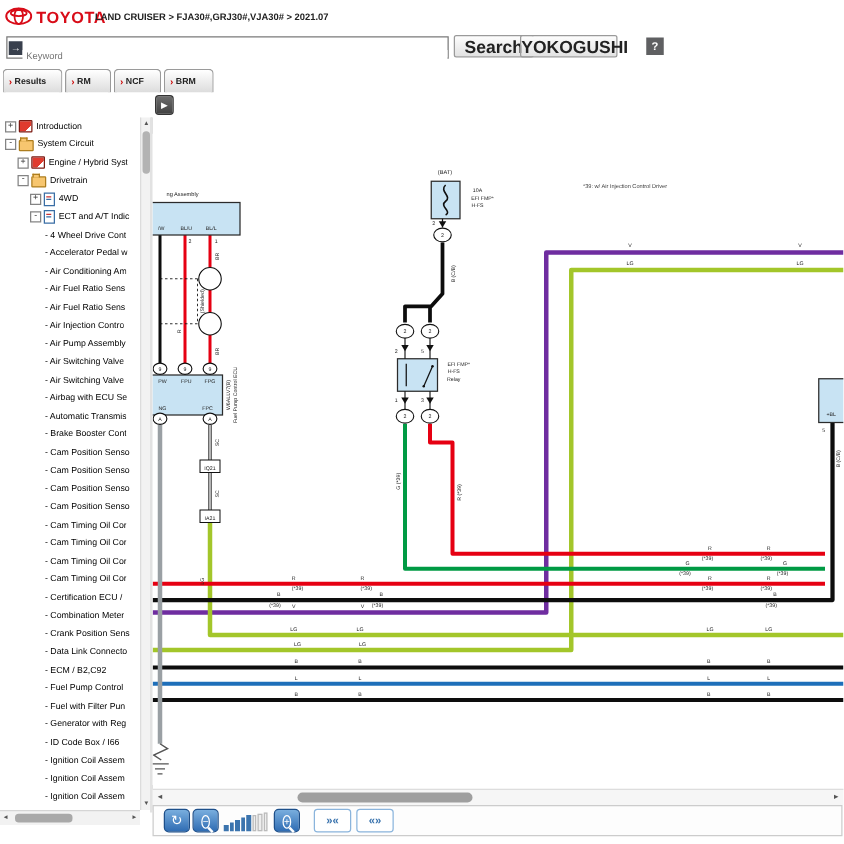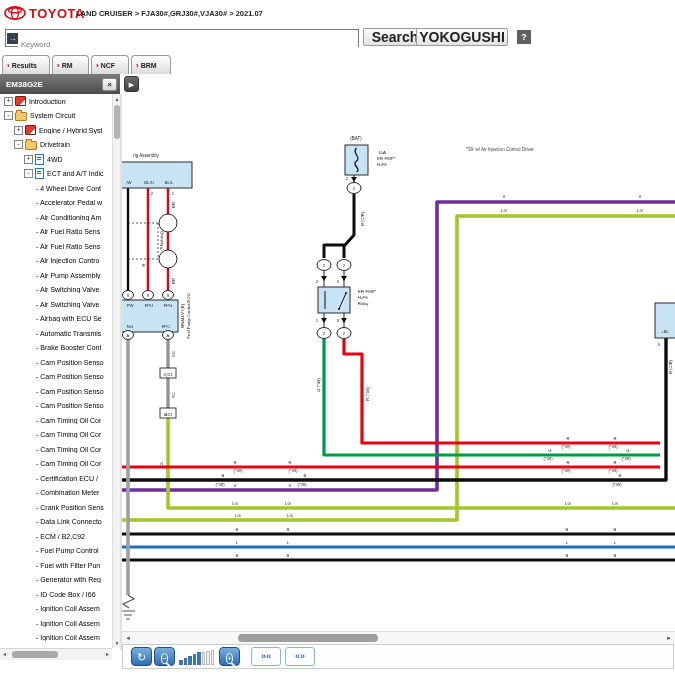--- a/index.html
+++ b/index.html
@@ -11,21 +11,21 @@
   .brand{color:#d80c18;font-weight:bold;font-size:13px;letter-spacing:.5px;}
   .breadcrumb{position:absolute;left:76px;top:9px;font-size:7.5px;color:#222;font-weight:bold;}
   
   .searchrow{position:absolute;left:0;top:28px;width:675px;height:22px;}
   .kw-wrap{position:absolute;left:5px;top:1px;width:352px;height:16px;border:1px solid #7a7a7a;background:#fff;display:flex;align-items:center;}
   .go-icon{width:11px;height:11px;background:#39404d;color:#fff;font-size:8px;line-height:11px;text-align:center;margin-left:1px;flex:0 0 auto;}
   .kw-input{border:none;outline:none;flex:1;font-size:7.5px;padding:0 3px;color:#333;font-family:"Liberation Sans",sans-serif;margin-top:12px;}
   .btn{position:absolute;top:0;height:18px;background:linear-gradient(#fdfdfd,#e2e2e2);border:1px solid #9a9a9a;border-radius:2px;
        font-size:14px;font-weight:bold;color:#222;text-align:center;line-height:16px;box-sizing:border-box;}
   .btn-search{left:363px;width:64px;}
-  .btn-yoko{left:416px;width:92px;}
+  .btn-yoko{left:416px;width:78px;}
   .btn-help{position:absolute;left:517px;top:2px;width:14px;height:14px;background:#5f6062;color:#fff;font-size:9px;font-weight:bold;text-align:center;line-height:14px;}
   
   .tabs{position:absolute;left:2px;top:52px;width:673px;height:22px;display:flex;align-items:flex-end;gap:2px;}
   .tab{height:19px;background:linear-gradient(#ffffff,#dcdcdc);border:1px solid #9a9a9a;border-bottom:none;
        border-radius:4px 4px 0 0;box-sizing:border-box;font-size:7px;font-weight:bold;color:#222;
        display:flex;align-items:center;padding:0 4px;gap:2px;}
   .tab .arr{color:#cc0000;font-weight:bold;font-size:8px;}
   .tab.active{height:22px;background:linear-gradient(#6b6b6b,#3f3f3f);color:#fff;border:1px solid #333;border-bottom:none;justify-content:center;font-size:7.5px;}
   
   .docbar{position:absolute;left:0;top:74px;width:120px;height:20px;background:linear-gradient(#7a7a7a,#4c4c4c);display:flex;align-items:center;}
@@ -114,24 +114,20 @@
       <div class="tab" style="width: 38px;">
         <span class="arr">›</span>
         <span>NCF</span>
       </div>
       <div class="tab" style="width: 40px;">
         <span class="arr">›</span>
         <span>BRM</span>
       </div>
     </div>
 
-  <div class="docbar">
-    <span class="doccode">EM38G2E</span>
-    <span class="docclose">×</span>
-  </div>
   <div class="expandbtn">▶</div>
 
   <div class="sidebar" id="tree">
       <div class="trow" style="padding-left: 4px;">
         <span class="exp">+</span>
         <span class="ti ic-book"></span>
         <span class="tlabel">Introduction</span>
       </div>
       <div class="trow" style="padding-left: 4px;">
         <span class="exp">-</span>

